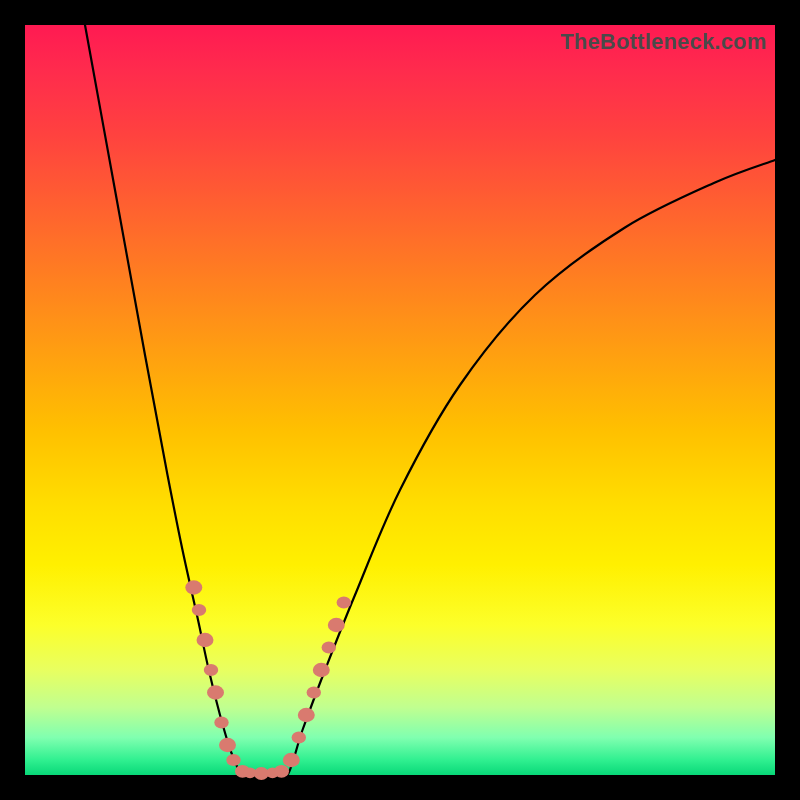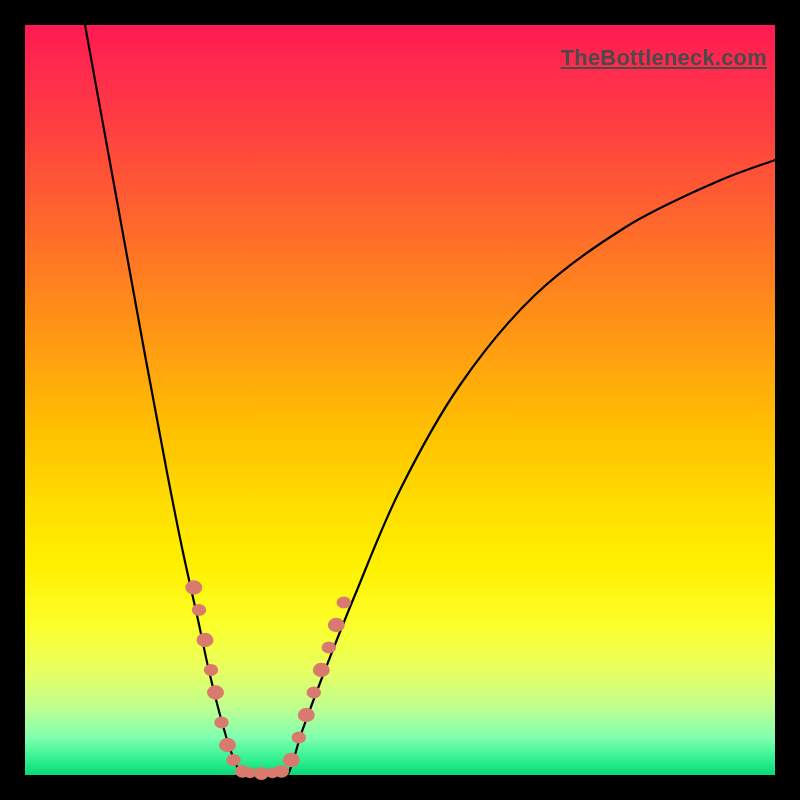--- a/index.html
+++ b/index.html
@@ -29,28 +29,27 @@
       #fcff2a 80%,
       #e8ff60 86%,
       #c0ff90 91%,
       #80ffb0 95%,
       #30f090 98%,
       #08d878 100%
     );
   }
   .watermark {
     position: absolute;
-    top: 20px;
+    top: 4px;
     right: 8px;
     font-family: Arial, Helvetica, sans-serif;
     font-size: 22px;
     font-weight: 600;
     color: #4a4a4a;
     letter-spacing: 0.2px;
-    text-decoration: underline;
   }
   svg.curve {
     position: absolute;
     left: 0; top: 0;
     width: 750px; height: 750px;
     overflow: visible;
   }
   .curve path {
     fill: none;
     stroke: #000;

